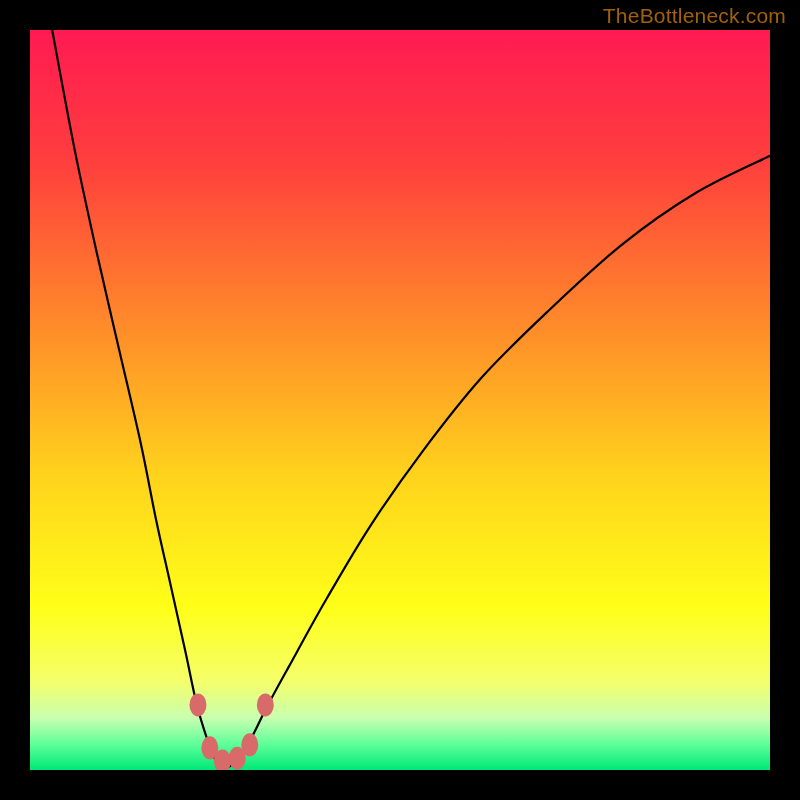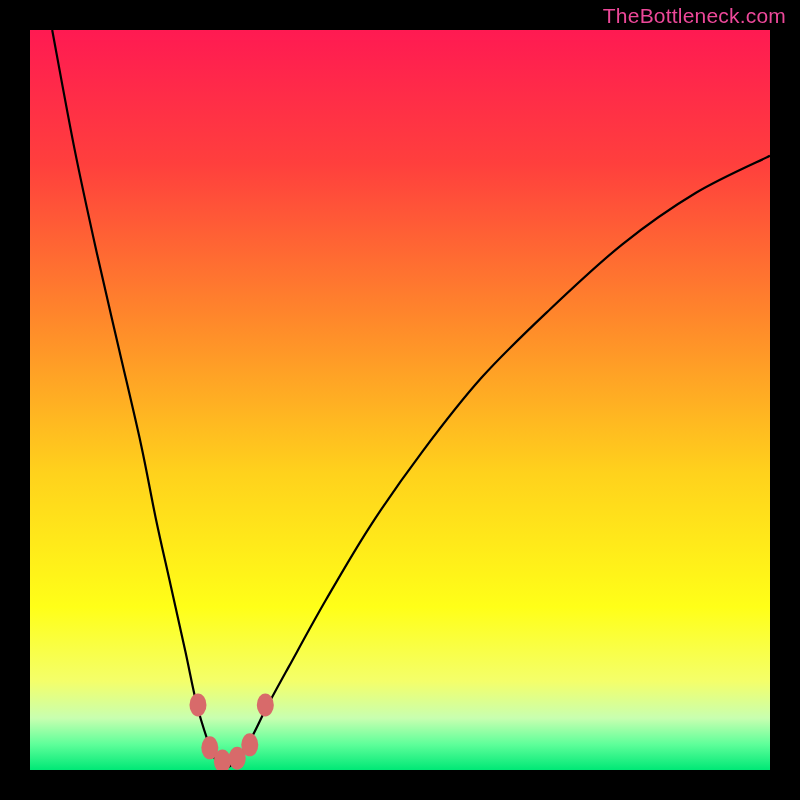--- a/index.html
+++ b/index.html
@@ -38,21 +38,21 @@
     position: absolute;
     top: 0;
     left: 0;
     width: 100%;
     height: 100%;
   }
   .watermark {
     position: absolute;
     top: 4px;
     right: 14px;
-    color: #ec4899;
+    color: #a16207;
     font-size: 21px;
     font-weight: 500;
     letter-spacing: 0.2px;
     user-select: none;
   }
 </style>
 </head>
 <body>
 
 <div class="frame">

